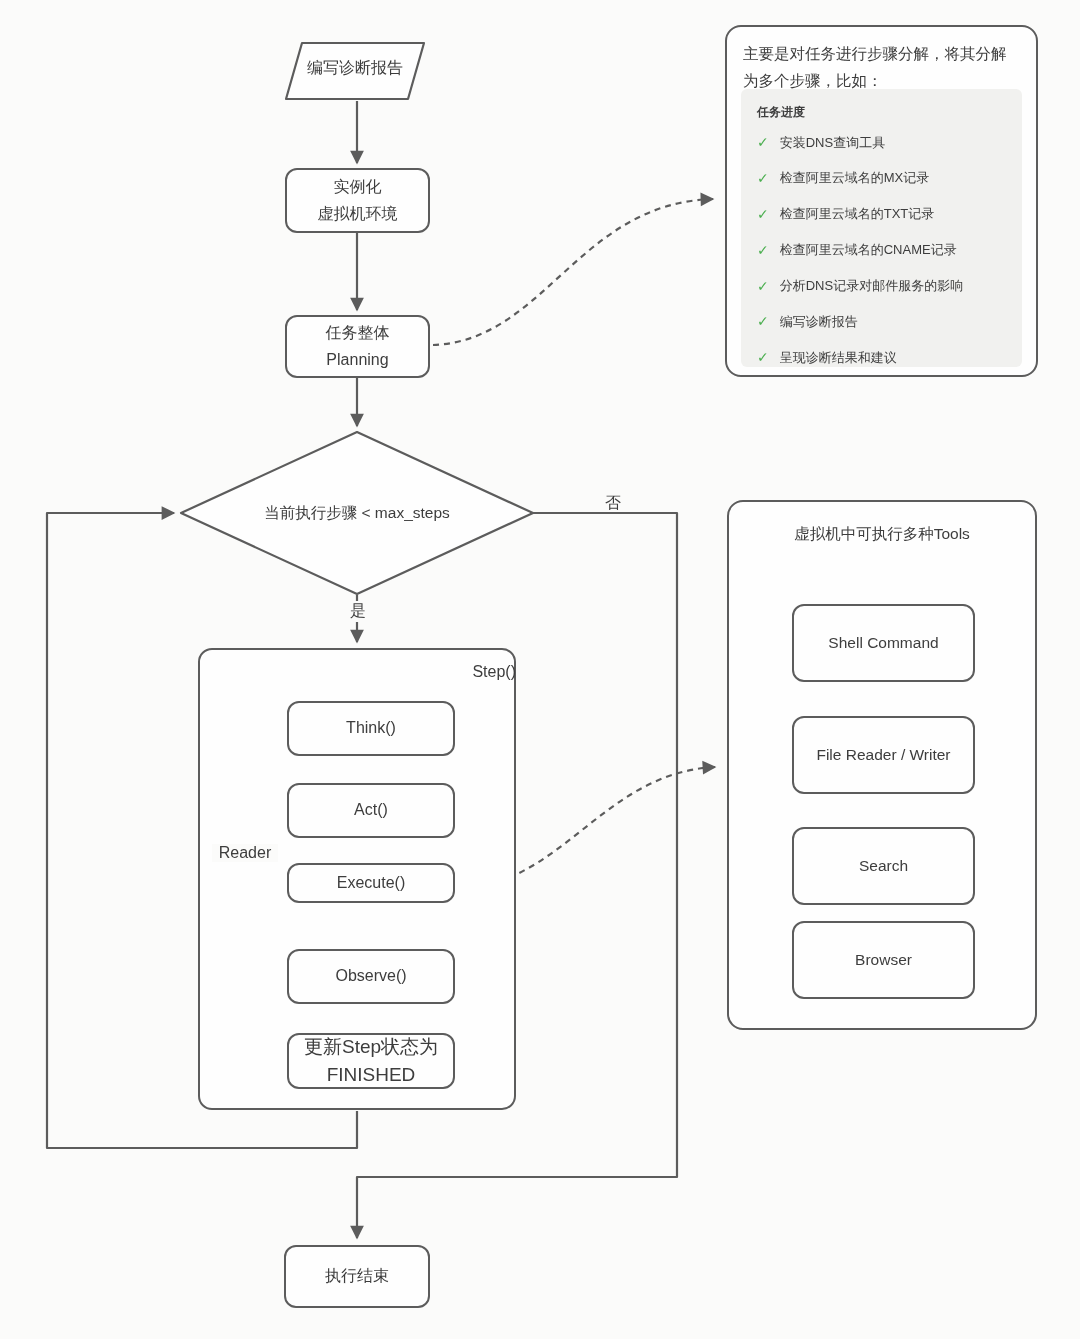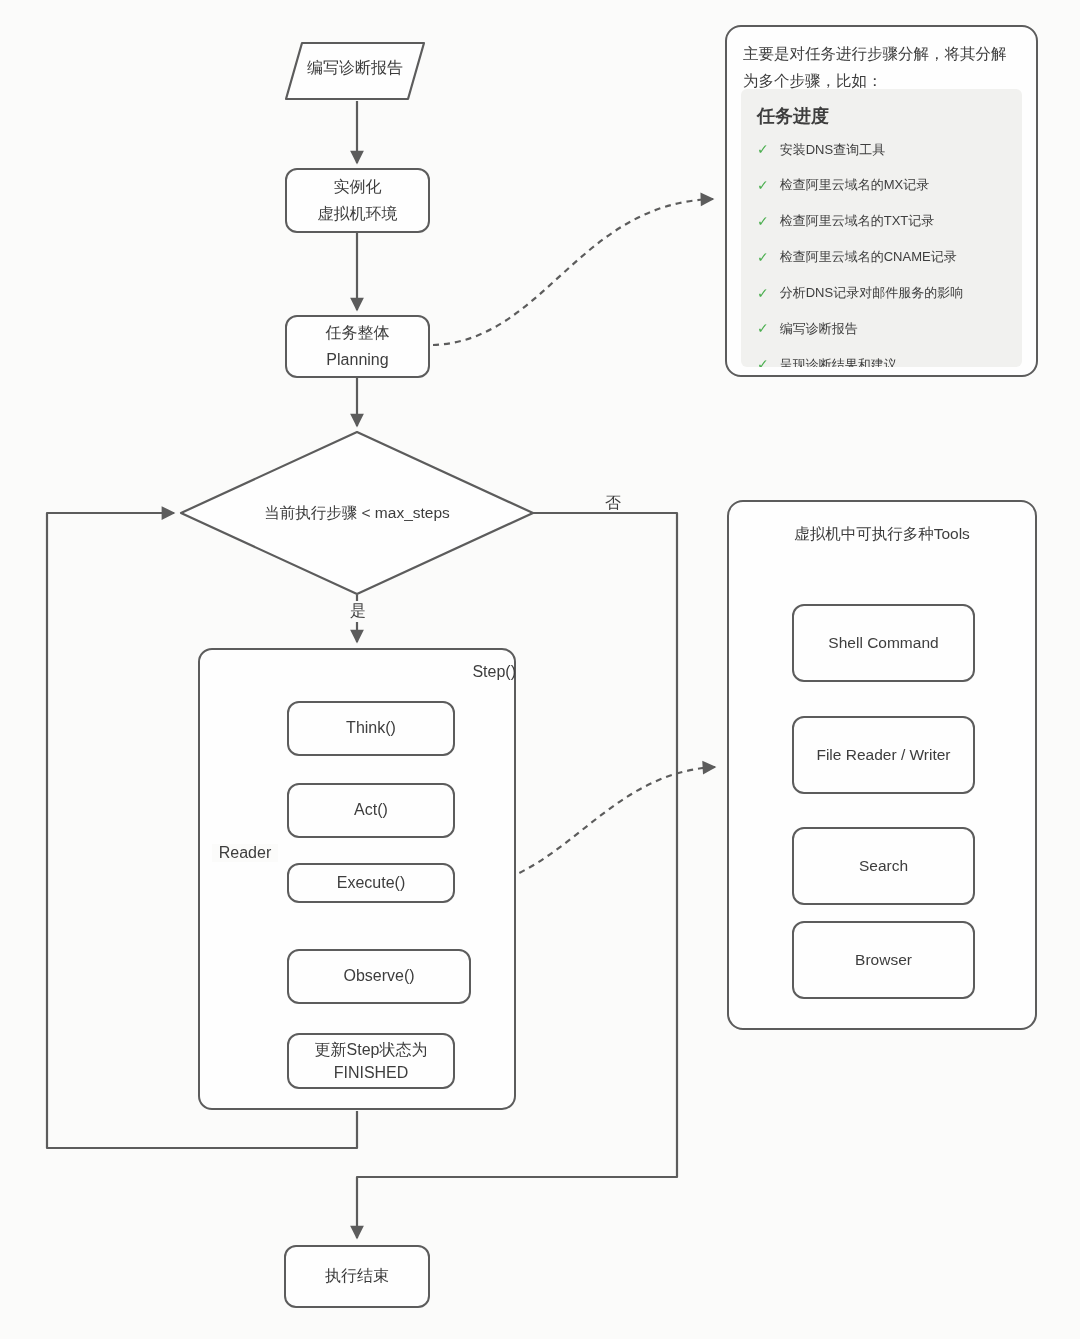--- a/index.html
+++ b/index.html
@@ -91,21 +91,21 @@
     line-height: 1.75;
   }
   .progress-card {
     position: absolute;
     left: 14px; right: 14px; top: 62px; bottom: 8px;
     background: var(--panel-bg);
     border-radius: 6px;
     padding: 15px 12px 10px 16px;
     overflow: hidden;
   }
-  .progress-title { font-size: 18px; font-weight: bold; margin-bottom: 14px; }
+  .progress-title { font-size: 12px; font-weight: bold; margin-bottom: 14px; }
   .check-item {
     display: flex;
     align-items: center;
     margin-bottom: 20.5px;
     font-size: 13px;
     line-height: 1.1;
   }
   .check-item .check {
     color: var(--check-green);
     font-size: 14px;
@@ -179,22 +179,22 @@
 
   <div class="plain-label masked" style="left:346px; top:601px; width:24px;">是</div>
   <div class="plain-label" style="left:601px; top:493px; width:24px;">否</div>
 
   <div class="step-container"></div>
   <div class="step-title">Step()</div>
 
   <div class="node" style="left:287px; top:701px; width:168px; height:55px;">Think()</div>
   <div class="node" style="left:287px; top:783px; width:168px; height:55px;">Act()</div>
   <div class="node" style="left:287px; top:863px; width:168px; height:40px;">Execute()</div>
-  <div class="node" style="left:287px; top:949px; width:184px; height:55px;">Observe()</div>
-  <div class="node" style="left:287px; top:1033px; width:168px; height:56px; line-height:1.45; font-size:16px;">
+  <div class="node" style="left:287px; top:949px; width:168px; height:55px;">Observe()</div>
+  <div class="node" style="left:287px; top:1033px; width:168px; height:56px; line-height:1.45; font-size:19px;">
     <div>更新Step状态为</div>
     <div>FINISHED</div>
   </div>
 
   <div class="plain-label masked" style="left:212px; top:844px; width:66px;">Reader</div>
 
   <div class="node" style="left:284px; top:1245px; width:146px; height:63px;">执行结束</div>
 
   <div class="side-panel panel-planning">
     <div class="panel-intro">主要是对任务进行步骤分解，将其分解为多个步骤，比如：</div>

